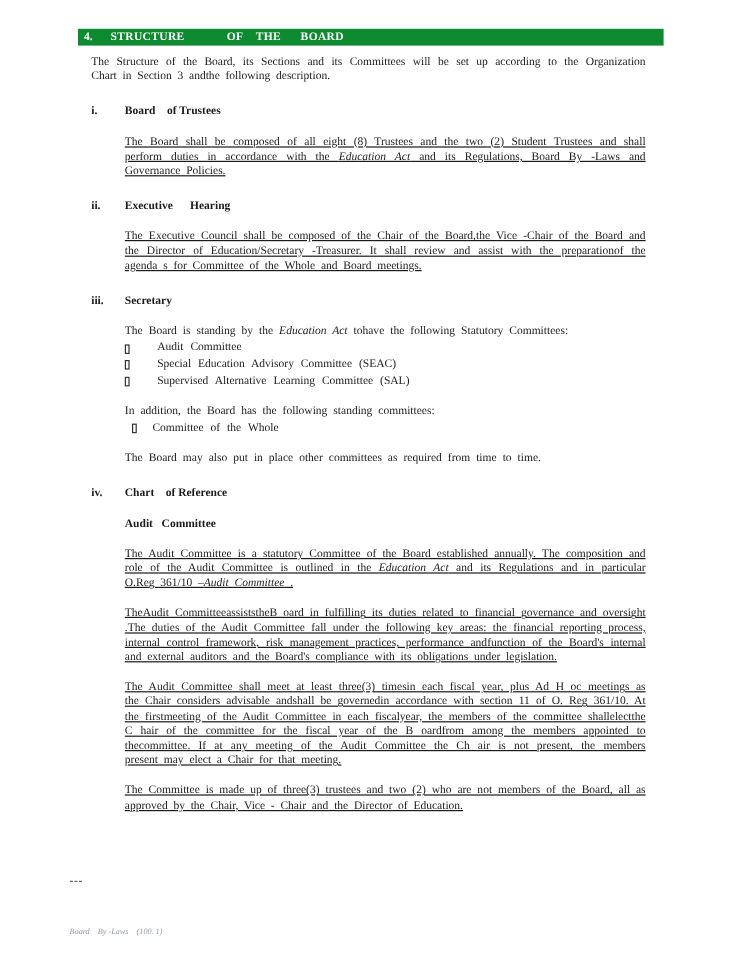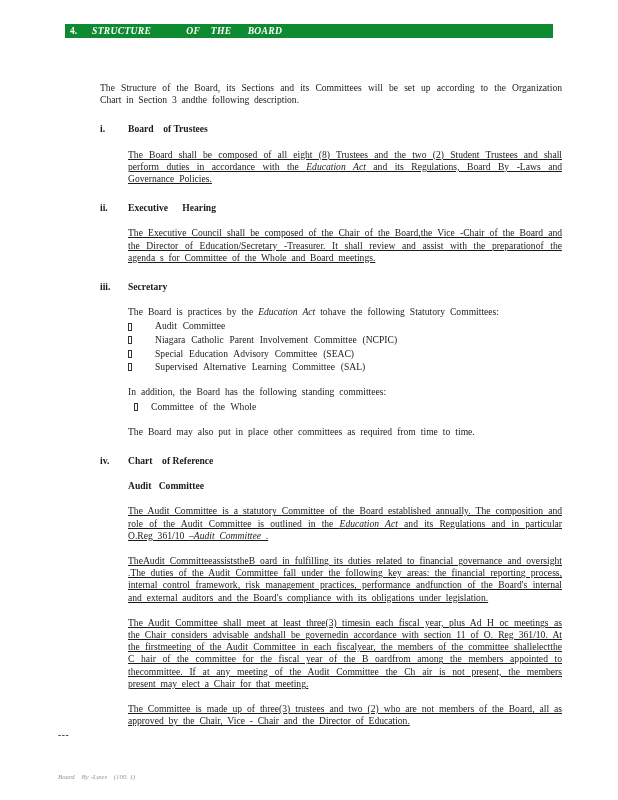--- a/index.html
+++ b/index.html
@@ -7,22 +7,22 @@
     position:relative; width:618px; height:800px; background:#ffffff;
     font-family:"Liberation Serif", serif; font-size:9.6px; line-height:12.2px;
     color:#1b1b1b; overflow:hidden;
   }
   .bar {
     position:absolute; left:65px; top:24px; width:488px; height:14px;
     display:flex; align-items:center; color:#ffffff; font-weight:bold;
     font-size:9.6px;
   }
   .bar .bar-num { margin-left:5px; width:22px; white-space:pre; }
-  .bar .bar-title { white-space:pre; letter-spacing:0.3px;font-style:italic; }
-  .content { position:absolute; left:100px; top:46px; width:462px;margin-top:36px; }
+  .bar .bar-title { white-space:pre; letter-spacing:0.3px; }
+  .content { position:absolute; left:76px; top:46px; width:462px; }
   .intro { margin:0; text-align:justify; word-spacing:2.4px; }
   .sec { display:flex; margin-top:17px; }
   .sec .num { flex:0 0 28px; font-weight:bold; }
   .sec .body { flex:1; width:434px; }
   .heading { font-weight:bold; white-space:pre;font-family:Liberation Serif, serif; }
   .subheading { font-weight:bold; white-space:pre; margin-top:13px; }
   .para { margin:13px 0 0 0; text-align:justify; word-spacing:2.4px;text-decoration:underline; }
   .line { margin:13px 0 0 0; word-spacing:2.6px; }
   .it { font-style:italic; }
   .blist { margin-top:2px; }
@@ -65,29 +65,25 @@
       <div class="body">
         <div class="heading">Executive      Hearing</div>
         <p class="para">The Executive Council shall be composed of the Chair of the Board,the Vice -Chair of the Board and the Director of Education/Secretary -Treasurer. It shall review and assist with the preparationof the agenda s for Committee of the Whole and Board meetings.</p>
       </div>
     </div>
 
     <div class="sec">
       <div class="num">iii.</div>
       <div class="body">
         <div class="heading">Secretary</div>
-        <p class="line"><span>The Board is practices by the </span><span class="it">Education Act</span><span> tohave the following Statutory Committees:</span></p>
+        <p class="line"><span>The Board is standing by the </span><span class="it">Education Act</span><span> tohave the following Statutory Committees:</span></p>
         <div class="blist">
           <div class="bullet">
               <span class="tofu"></span>
               <span>Audit Committee</span>
-            </div>
-          <div class="bullet">
-              <span class="tofu"></span>
-              <span>Niagara Catholic Parent Involvement Committee (NCPIC)</span>
             </div>
           <div class="bullet">
               <span class="tofu"></span>
               <span>Special Education Advisory Committee (SEAC)</span>
             </div>
           <div class="bullet">
               <span class="tofu"></span>
               <span>Supervised Alternative Learning Committee (SAL)</span>
             </div>
         </div>

